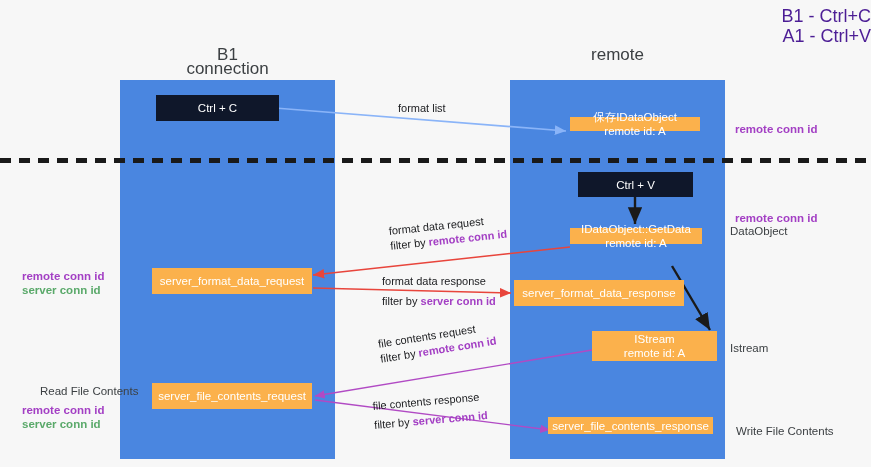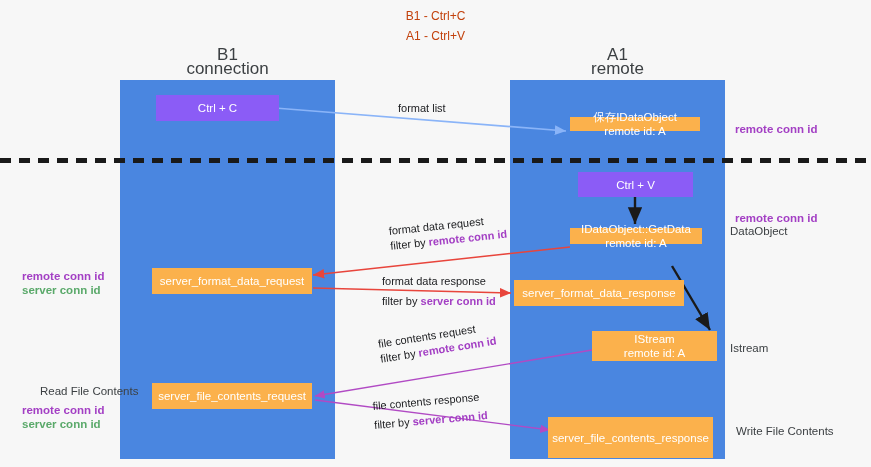--- a/index.html
+++ b/index.html
@@ -15,23 +15,23 @@
     width: 871px;
     height: 467px;
     background: #f7f7f7;
     overflow: hidden;
   }
   .abs { position: absolute; }
 
   
   #title {
     left: 0; right: 0; top: 6px;
-    text-align: center;
-    font-size: 12px;
-    color: #c2410c;
+    text-align: right;
+    font-size: 18px;
+    color: #4c1d95;
     line-height: 20px;
   }
   #title div { white-space: pre; }
 
   
   .col-header {
     text-align: center;
     font-size: 17px;
     color: #3c4043;
     line-height: 14px;
@@ -48,21 +48,21 @@
     display: flex;
     flex-direction: column;
     align-items: center;
     justify-content: center;
     text-align: center;
     color: #ffffff;
     font-size: 11.5px;
     line-height: 14px;
     padding: 2px 4px;
   }
-  .node.green { background: #8b5cf6; }
+  .node.green { background: #0f172a; }
   .node.orange { background: #fbb14c; }
   .node .l2 { display: block; }
 
   
   .side-label {
     font-size: 11.5px;
     color: #3c4043;
     line-height: 15px;
     white-space: nowrap;
   }
@@ -102,21 +102,20 @@
   <div id="title" class="abs">
     <div>B1 - Ctrl+C</div>
     <div>A1 - Ctrl+V</div>
   </div>
 
   <div class="abs col-header" style="left:120px; top:48px; width:215px;">
     <div>B1</div>
     <div>connection</div>
   </div>
   <div class="abs col-header" style="left:510px; top:48px; width:215px;">
-    <div>A1</div>
     <div>remote</div>
   </div>
 
   <div class="abs lane" style="left:120px; top:80px; width:215px; height:379px;"></div>
   <div class="abs lane" style="left:510px; top:80px; width:215px; height:379px;"></div>
 
   <svg class="overlay" viewBox="0 0 871 467" xmlns="http://www.w3.org/2000/svg">
     <defs>
       <marker id="ah-blue" markerWidth="8" markerHeight="8" refX="7" refY="3" orient="auto" markerUnits="strokeWidth">
         <path d="M0,0 L7,3 L0,6 z" fill="#8ab4f8"></path>
@@ -177,21 +176,21 @@
 
   <div class="abs node orange" style="left:514px; top:280px; width:170px; height:26px;">
     <span>server_format_data_response</span>
   </div>
 
   <div class="abs node orange" style="left:592px; top:331px; width:125px; height:30px;">
     <span class="l2">IStream</span>
     <span class="l2">remote id: A</span>
   </div>
 
-  <div class="abs node orange" style="left:548px; top:417px; width:165px; height:41px;">
+  <div class="abs node orange" style="left:548px; top:417px; width:165px; height:17px;">
     <span>server_file_contents_response</span>
   </div>
 
   <div class="abs edge-label" style="left:398px; top:101px;">
     <span>format list</span>
   </div>
 
   <div class="abs edge-label rot" style="left:388px; top:224px; transform:rotate(-6deg);">
     <div>format data request</div>
     <div><span>filter by </span><span class="hl-purple">remote conn id</span></div>

